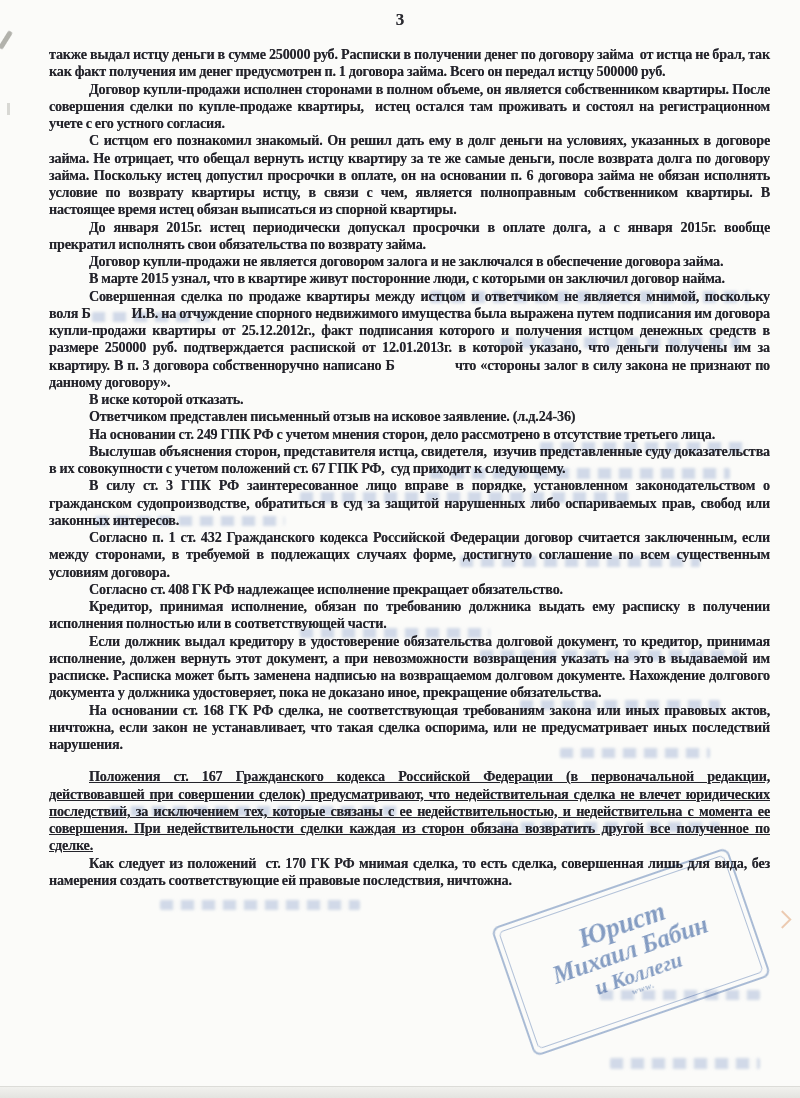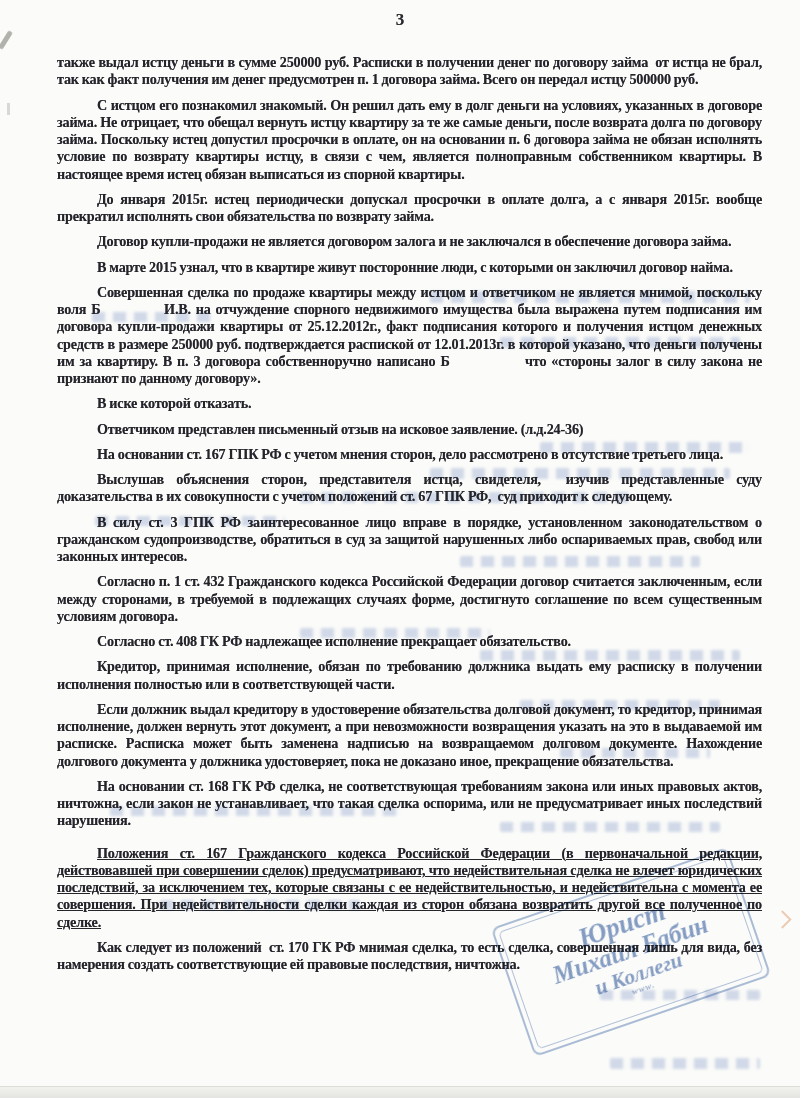--- a/index.html
+++ b/index.html
@@ -29,21 +29,21 @@
     width: 721px;
     text-align: justify;
     font-size: 14.2px;
     line-height: 17.25px;
     font-weight: 700;
     letter-spacing: -0.2px;
     word-spacing: -0.3px;
     color: #24242b;
     text-shadow: 0 0 0.55px rgba(35,35,48,0.55);
   }
-  .body-text p { margin: 8px; }
+  .body-text p { margin: 0; }
   .body-text p.ind { text-indent: 40px; }
   .body-text p.gap { margin-top: 15px; text-decoration: underline; }
 
   
   .bleed {
     position: absolute;
     background: repeating-linear-gradient(90deg,
       rgba(128,152,198,0.34) 0px, rgba(128,152,198,0.34) 13px,
       rgba(128,152,198,0.02) 13px, rgba(128,152,198,0.02) 21px);
     filter: blur(1.7px);
@@ -131,28 +131,29 @@
   <div class="bleed" style="left:520px; top:700px; width:200px; height:10px;"></div>
   <div class="bleed" style="left:560px; top:748px; width:150px; height:10px;"></div>
   <div class="bleed" style="left:110px; top:806px; width:290px; height:10px;"></div>
   <div class="bleed" style="left:500px; top:822px; width:220px; height:10px;"></div>
   <div class="bleed" style="left:160px; top:900px; width:200px; height:10px;"></div>
   <div class="bleed" style="left:600px; top:990px; width:160px; height:10px;"></div>
   <div class="bleed" style="left:610px; top:1058px; width:150px; height:11px;"></div>
 
   <div class="body-text">
     <p>также выдал истцу деньги в сумме 250000 руб. Расписки в получении денег по договору займа&nbsp; от истца не брал, так как факт получения им денег предусмотрен п. 1 договора займа. Всего он передал истцу 500000 руб.</p>
+    <p class="ind">Договор купли-продажи исполнен сторонами в полном объеме, он является собственником квартиры. После совершения сделки по купле-продаже квартиры,&nbsp; истец остался там проживать и состоял на регистрационном учете с его устного согласия.</p>
     <p class="ind">С истцом его познакомил знакомый. Он решил дать ему в долг деньги на условиях, указанных в договоре займа. Не отрицает, что обещал вернуть истцу квартиру за те же самые деньги, после возврата долга по договору займа. Поскольку истец допустил просрочки в оплате, он на основании п. 6 договора займа не обязан исполнять условие по возврату квартиры истцу, в связи с чем, является полноправным собственником квартиры. В настоящее время истец обязан выписаться из спорной квартиры.</p>
     <p class="ind">До января 2015г. истец периодически допускал просрочки в оплате долга, а с января 2015г. вообще прекратил исполнять свои обязательства по возврату займа.</p>
     <p class="ind">Договор купли-продажи не является договором залога и не заключался в обеспечение договора займа.</p>
     <p class="ind">В марте 2015 узнал, что в квартире живут посторонние люди, с которыми он заключил договор найма.</p>
     <p class="ind">Совершенная сделка по продаже квартиры между истцом и ответчиком не является мнимой, поскольку воля Б&nbsp;&nbsp;&nbsp;&nbsp;&nbsp;&nbsp;&nbsp;&nbsp;&nbsp;&nbsp;&nbsp;&nbsp; И.В. на отчуждение спорного недвижимого имущества была выражена путем подписания им договора купли-продажи квартиры от 25.12.2012г., факт подписания которого и получения истцом денежных средств в размере 250000 руб. подтверждается распиской от 12.01.2013г. в которой указано, что деньги получены им за квартиру. В п. 3 договора собственноручно написано Б&nbsp;&nbsp;&nbsp;&nbsp;&nbsp;&nbsp;&nbsp;&nbsp;&nbsp;&nbsp;&nbsp;&nbsp;&nbsp;&nbsp; что «стороны залог в силу закона не признают по данному договору».</p>
     <p class="ind">В иске которой отказать.</p>
     <p class="ind">Ответчиком представлен письменный отзыв на исковое заявление. (л.д.24-36)</p>
-    <p class="ind">На основании ст. 167 ГПК РФ с учетом мнения сторон, дело рассмотрено в отсутствие третьего лица.</p>
+    <p class="ind">На основании ст. 249 ГПК РФ с учетом мнения сторон, дело рассмотрено в отсутствие третьего лица.</p>
     <p class="ind">Выслушав объяснения сторон, представителя истца, свидетеля,&nbsp; изучив представленные суду доказательства в их совокупности с учетом положений ст. 67 ГПК РФ,&nbsp; суд приходит к следующему.</p>
     <p class="ind">В силу ст. 3 ГПК РФ заинтересованное лицо вправе в порядке, установленном законодательством о гражданском судопроизводстве, обратиться в суд за защитой нарушенных либо оспариваемых прав, свобод или законных интересов.</p>
     <p class="ind">Согласно п. 1 ст. 432 Гражданского кодекса Российской Федерации договор считается заключенным, если между сторонами, в требуемой в подлежащих случаях форме, достигнуто соглашение по всем существенным условиям договора.</p>
     <p class="ind">Согласно ст. 408 ГК РФ надлежащее исполнение прекращает обязательство.</p>
     <p class="ind">Кредитор, принимая исполнение, обязан по требованию должника выдать ему расписку в получении исполнения полностью или в соответствующей части.</p>
     <p class="ind">Если должник выдал кредитору в удостоверение обязательства долговой документ, то кредитор, принимая исполнение, должен вернуть этот документ, а при невозможности возвращения указать на это в выдаваемой им расписке. Расписка может быть заменена надписью на возвращаемом долговом документе. Нахождение долгового документа у должника удостоверяет, пока не доказано иное, прекращение обязательства.</p>
     <p class="ind">На основании ст. 168 ГК РФ сделка, не соответствующая требованиям закона или иных правовых актов, ничтожна, если закон не устанавливает, что такая сделка оспорима, или не предусматривает иных последствий нарушения.</p>
     <p class="ind gap">Положения ст. 167 Гражданского кодекса Российской Федерации (в первоначальной редакции, действовавшей при совершении сделок) предусматривают, что недействительная сделка не влечет юридических последствий, за исключением тех, которые связаны с ее недействительностью, и недействительна с момента ее совершения. При недействительности сделки каждая из сторон обязана возвратить другой все полученное по сделке.</p>
     <p class="ind">Как следует из положений&nbsp; ст. 170 ГК РФ мнимая сделка, то есть сделка, совершенная лишь для вида, без намерения создать соответствующие ей правовые последствия, ничтожна.</p>
   </div>

